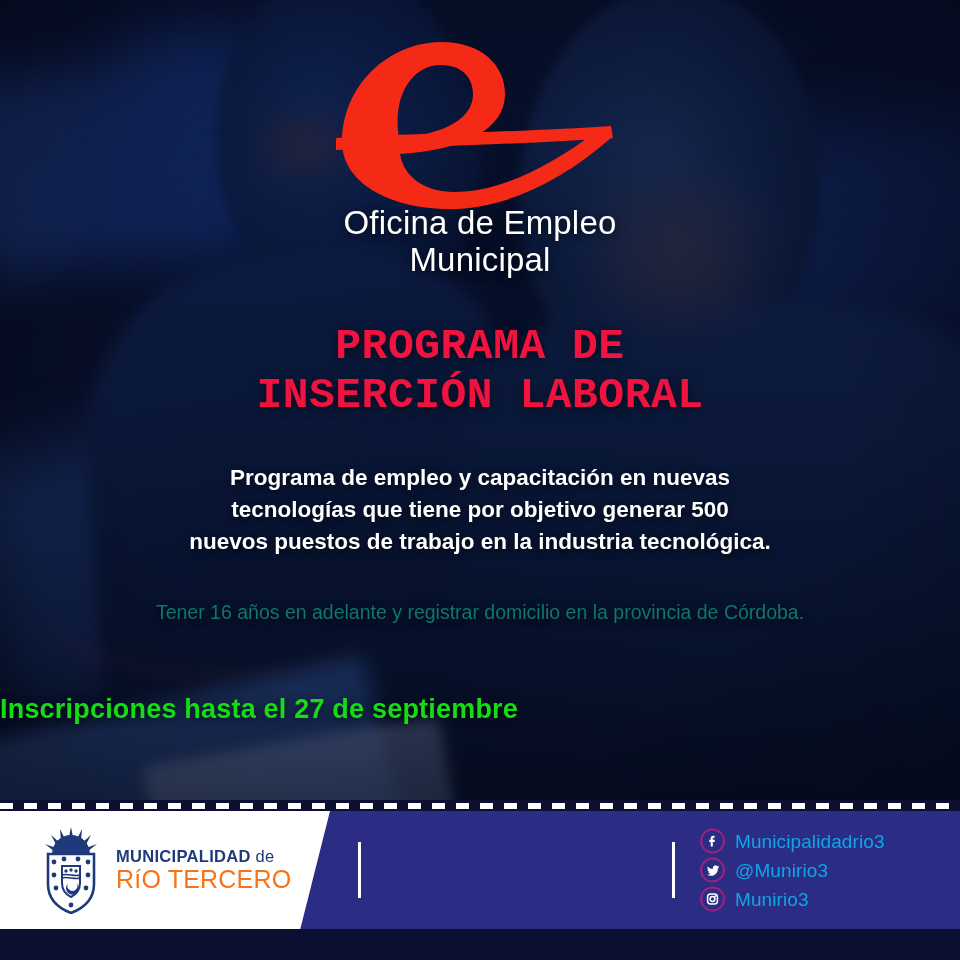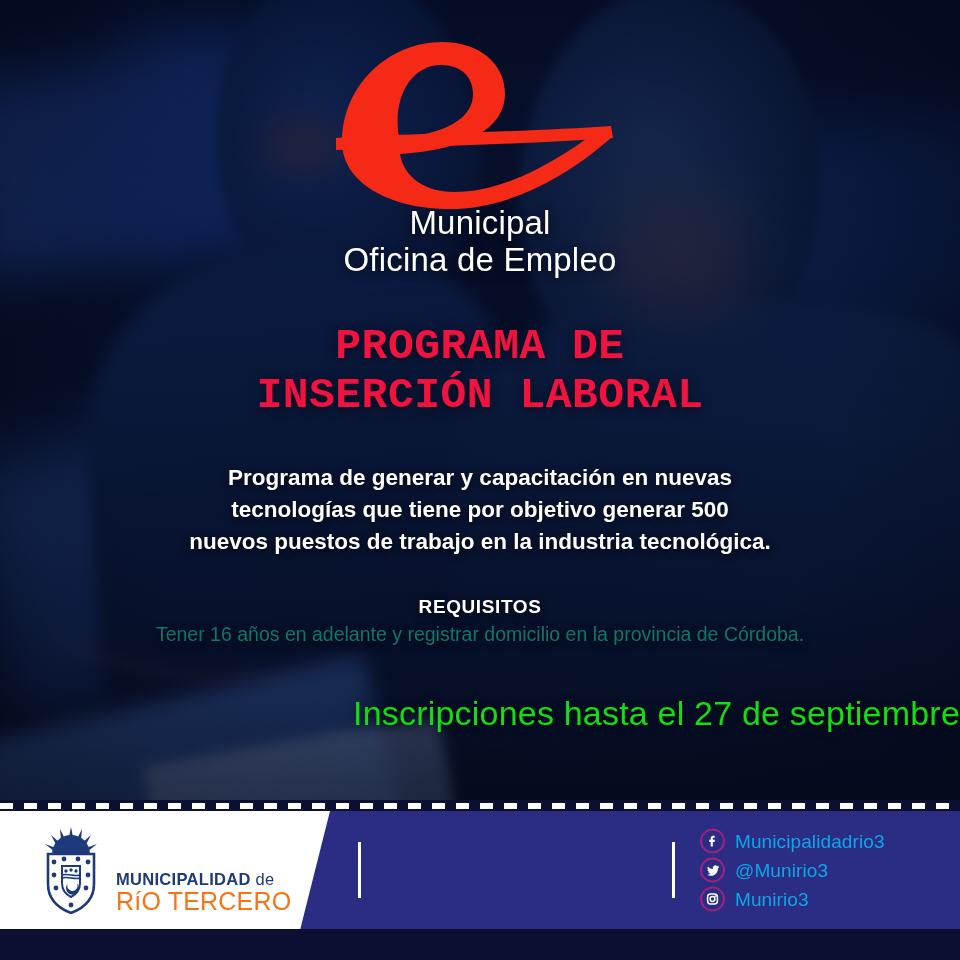--- a/index.html
+++ b/index.html
@@ -155,22 +155,22 @@
     text-shadow:0 2px 8px rgba(0,0,0,.7);
   }
   .req-text{
     margin-top:5px;
     color:#0f766e;font-weight:400;font-size:19.5px;
     text-shadow:0 2px 8px rgba(0,0,0,.7);
   }
 
   
   .deadline{
-    position:absolute;top:694px;left:0;right:0;text-align:right;
-    font-weight:normal;font-size:34px;letter-spacing:.2px;
+    position:absolute;top:694px;left:0;right:0;text-align:left;
+    font-weight:bold;font-size:27px;letter-spacing:.2px;
     text-shadow:0 2px 10px rgba(0,0,0,.6);
   }
 
   
   .dashes{
     position:absolute;left:0;right:0;top:800px;height:11px;
     background:#0b1033;
     z-index:6;
   }
   .dashes::after{
@@ -182,21 +182,21 @@
     position:absolute;left:0;right:0;top:811px;height:118px;
     background:#2b2d84;z-index:6;overflow:hidden;
   }
   .footer .whitepanel{
     position:absolute;left:0;top:0;height:100%;width:330px;
     background:#ffffff;
     clip-path:polygon(0 0, 100% 0, 91% 100%, 0 100%);
   }
   .brand{
     position:absolute;left:40px;top:50%;transform:translateY(-50%);
-    display:flex;align-items:flex-end;gap:14px;
+    display:flex;align-items:center;gap:14px;
   }
   .brand-text{line-height:1;}
   .brand-line1{
     color:#1f3a7a;font-size:16.5px;font-weight:bold;letter-spacing:.3px;
   }
   .brand-line1 em{font-style:normal;font-weight:400;}
   .brand-line2{
     color:#f97316;font-size:25px;font-weight:normal;letter-spacing:.2px;margin-top:2px;
   }
 
@@ -266,38 +266,37 @@
                  C168 158 219 134 268 96
                  L281 104
                  C226 152 170 175 120 175
                  C57 175 12 147 12 108 Z
                  M69 104 C116 100 143 84 143 60
                  C143 42 130 31 111 31
                  C82 31 62 62 69 104 Z" fill="#f42a16"></path>
         <path d="M6 104 C60 100 200 98 281 92 L283 104 C200 110 60 114 6 116 Z" fill="#f42a16"></path>
       </svg>
       <div class="logo-title">
+        <span>Oficina de Empleo</span>
         <span>Municipal</span>
-        <span>Oficina de Empleo</span>
       </div>
     </div>
 
     <div class="headline" style="color:#f0123f;font-family:Liberation Mono, monospace;">
       <span>PROGRAMA DE</span>
       <span>INSERCIÓN LABORAL</span>
     </div>
 
     <div class="lead">
-      <span>Programa de generar y capacitación en nuevas</span>
+      <span>Programa de empleo y capacitación en nuevas</span>
       <span>tecnologías que tiene por objetivo generar 500</span>
       <span>nuevos puestos de trabajo en la industria tecnológica.</span>
     </div>
 
     <div class="req">
-      <div class="req-title">REQUISITOS</div>
       <div class="req-text">Tener 16 años en adelante y registrar domicilio en la provincia de Córdoba.</div>
     </div>
 
     <div class="deadline" style="color:#14dd14;">Inscripciones hasta el 27 de septiembre</div>
 
   </div>
 
   <div class="dashes"></div>
 
   <div class="footer">

